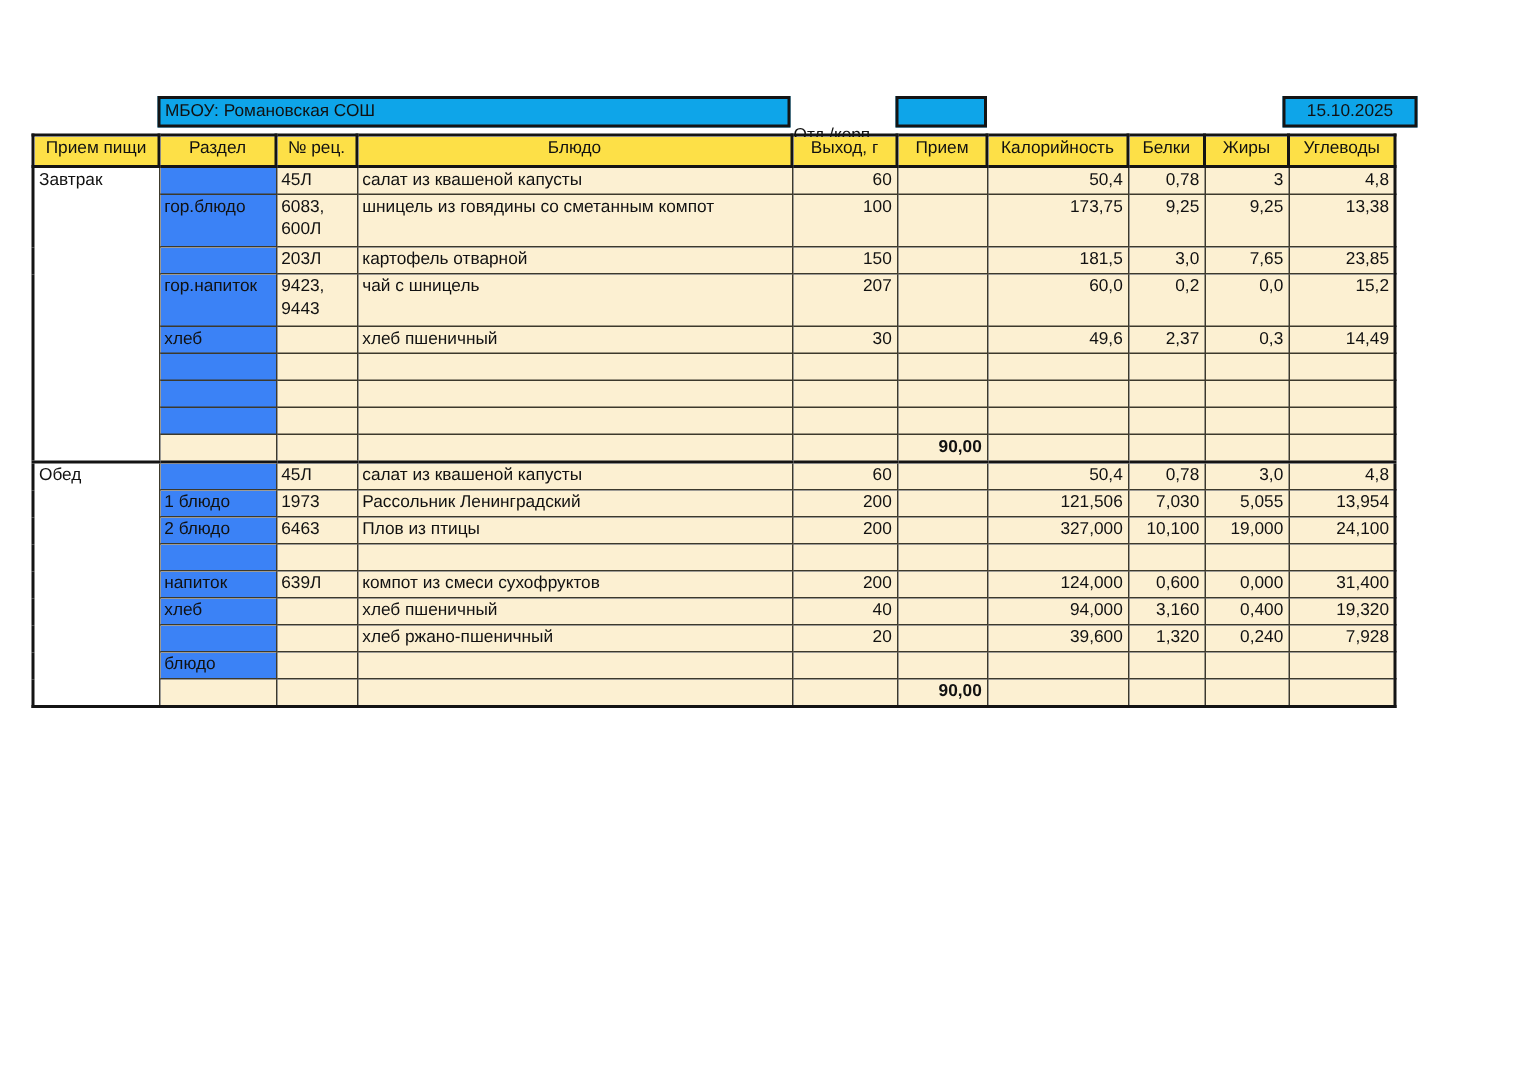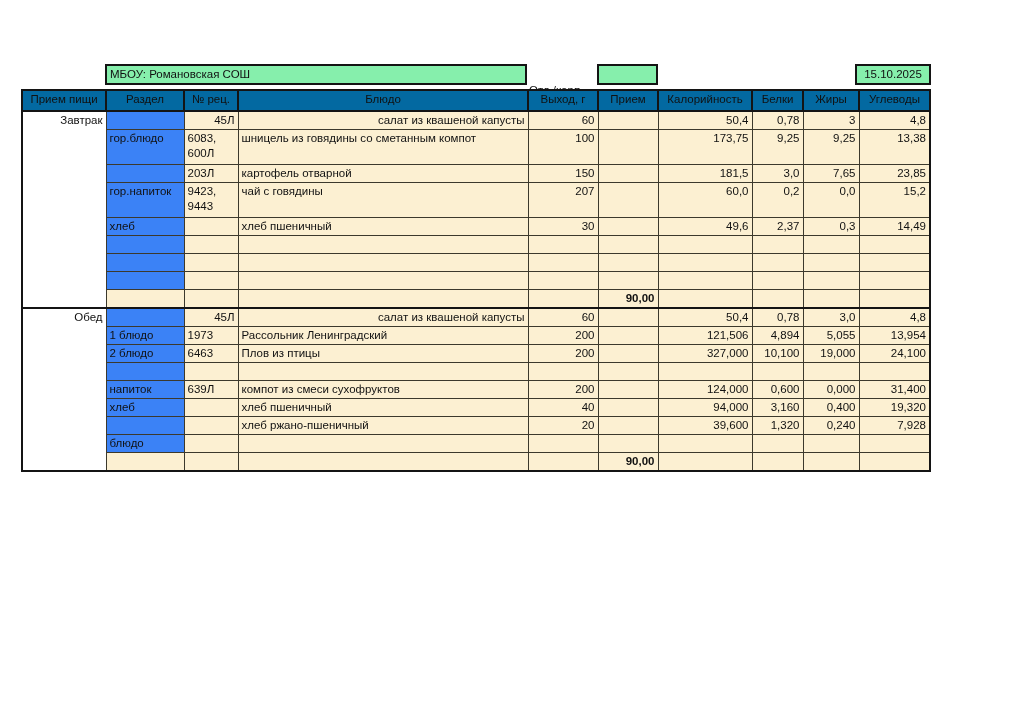--- a/index.html
+++ b/index.html
@@ -20,33 +20,33 @@
     font-size: 11.5px;
     line-height: 21px;
     height: 21px;
     white-space: nowrap;
     margin-top: 32px;
   }
   .formfield {
     position: absolute;
     box-sizing: border-box;
     height: 21px;
-    background: #86efac;
+    background: #0ea5e9;
     border: 2px solid #141414;
     font-size: 11.5px;
     line-height: 16px;
     padding: 0 3px;
     overflow: hidden;
   }
   #school-label { left: 27px;  top: 64px; }
   #school-field { left: 105px; top: 64px; width: 422px; }
   #dept-label   { left: 529px; top: 48px; }
   #dept-field   { left: 597px; top: 64px; width: 61px; }
   #day-label    { left: 808px; top: 64px; }
-  #day-field    { left: 855px; top: 64px; width: 76px; text-align: center; }
+  #day-field    { left: 855px; top: 64px; width: 90px; text-align: center; }
 
   
   table.menu {
     position: absolute;
     left: 21px;
     top: 89px;
     border-collapse: collapse;
     table-layout: fixed;
     width: 908px;
     font-size: 11.5px;
@@ -58,38 +58,38 @@
     line-height: 15px;
     overflow: hidden;
     white-space: pre-line;
   }
   table.menu { border: 2px solid #141414; }
   table.menu th {
     border: 2px solid #141414;
     font-weight: normal;
     text-align: center;
     height: 17px;
-    background: #0369a1;
+    background: #fde047;
   }
   table.menu td { height: 15px; }
   tr.row-single td { height: 15px; }
   tr.row-tall td   { height: 32px; }
   td.fill  { background: #fcf0d2; }
   td.plain { background: #3b82f6; }
   td.num   { text-align: right; }
   td.txt   { text-align: left; }
   td.section-cell {
     background: #ffffff;
     border-right: 2px solid #141414;
     border-left: 2px solid #141414;
     border-bottom: 2px solid #141414;
     vertical-align: top;
     text-align: left;
   }
-  tr.section-start td { border-top: 2px solid #141414; text-align: right; }
+  tr.section-start td { border-top: 2px solid #141414; }
   tr.totals td.cena { font-weight: bold; margin-top: 16px; }
 </style>
 </head>
 <body>
 
 <div class="sheet">
 
   <span class="formlabel" id="school-label">Школа</span>
   <div class="formfield" id="school-field">МБОУ: Романовская СОШ</div>
 
@@ -159,21 +159,21 @@
           <td class="fill num cena"></td>
           <td class="fill num ">181,5</td>
           <td class="fill num ">3,0</td>
           <td class="fill num ">7,65</td>
           <td class="fill num ">23,85</td>
         </tr>
         <tr class="row-tall">
           <td class="plain txt ">гор.напиток</td>
           <td class="fill txt ">9423,
 9443</td>
-          <td class="fill txt ">чай с говядины</td>
+          <td class="fill txt ">чай с шницель</td>
           <td class="fill num ">207</td>
           <td class="fill num cena"></td>
           <td class="fill num ">60,0</td>
           <td class="fill num ">0,2</td>
           <td class="fill num ">0,0</td>
           <td class="fill num ">15,2</td>
         </tr>
         <tr class="row-single">
           <td class="plain txt ">хлеб</td>
           <td class="fill txt "></td>
@@ -241,21 +241,21 @@
           <td class="fill num ">3,0</td>
           <td class="fill num ">4,8</td>
         </tr>
         <tr class="row-single">
           <td class="plain txt ">1 блюдо</td>
           <td class="fill txt ">1973</td>
           <td class="fill txt ">Рассольник Ленинградский</td>
           <td class="fill num ">200</td>
           <td class="fill num cena"></td>
           <td class="fill num ">121,506</td>
-          <td class="fill num ">4,894</td>
+          <td class="fill num ">7,030</td>
           <td class="fill num ">5,055</td>
           <td class="fill num ">13,954</td>
         </tr>
         <tr class="row-single">
           <td class="plain txt ">2 блюдо</td>
           <td class="fill txt ">6463</td>
           <td class="fill txt ">Плов из птицы</td>
           <td class="fill num ">200</td>
           <td class="fill num cena"></td>
           <td class="fill num ">327,000</td>

